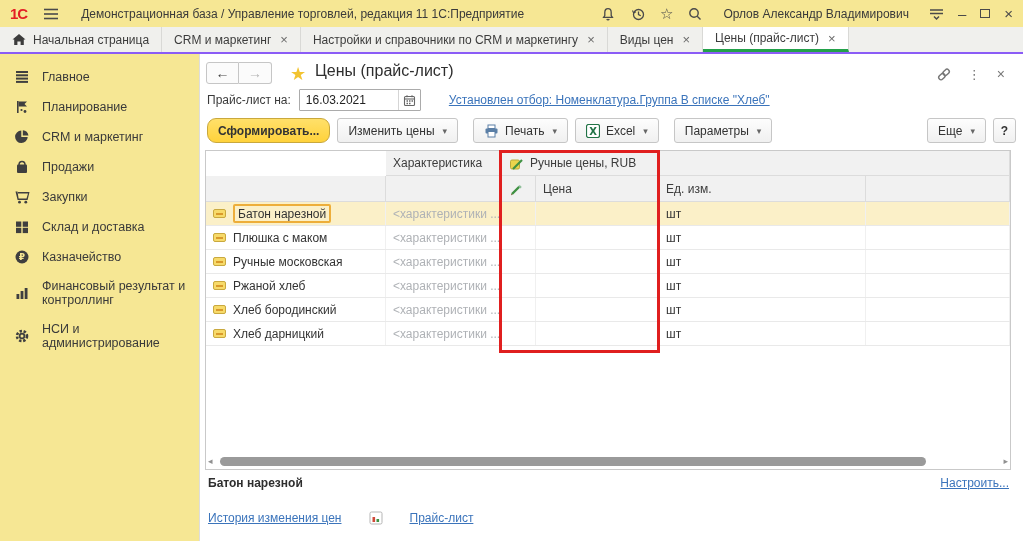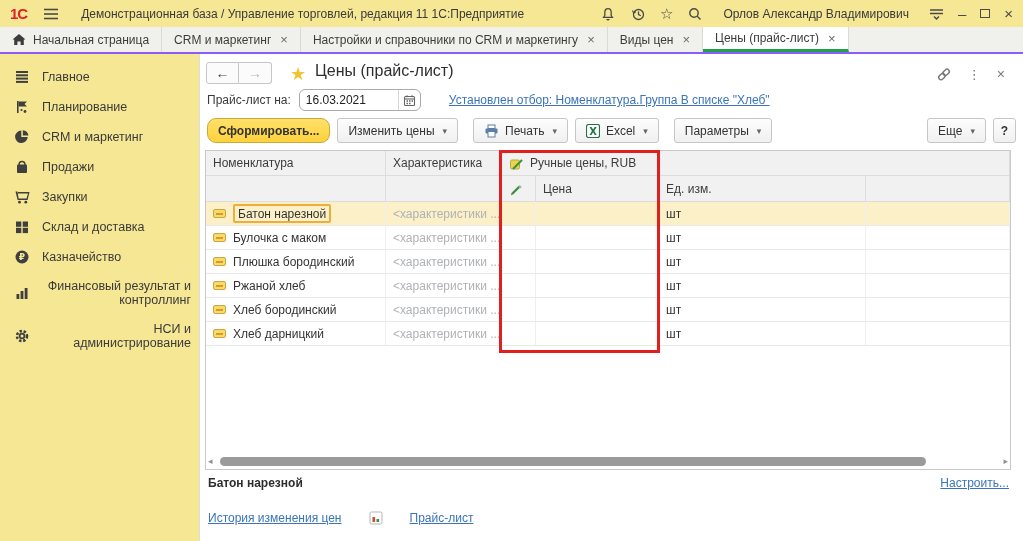--- a/index.html
+++ b/index.html
@@ -23,42 +23,42 @@
   
   .tabbar { position:absolute; left:0; top:27px; width:100%; height:27px; background:#F0F0ED;
             border-bottom:2px solid #8b5cf6; display:flex; align-items:stretch; }
   .tab { display:flex; align-items:center; gap:7px; padding:0 12px; border-right:1px solid #D9D9D6;
          color:#3C3C3C; cursor:pointer; white-space:nowrap; position:relative; }
   .tab .x { color:#6B6B6B; font-size:13px; margin-left:2px; cursor:pointer; }
   .tab.active { background:#FFFFFF; border-bottom:3px solid #23A14A; }
 
   
   .sidebar { position:absolute; left:0; top:54px; width:200px; bottom:0; background:#F6E794;
-             border-right:1px solid #DDD; padding-top:8px;text-align:right; }
+             border-right:1px solid #DDD; padding-top:8px; }
   .side-item { display:flex; align-items:center; gap:12px; padding:7px 8px 7px 14px; cursor:pointer;
                color:#3A3A3A; font-size:12.5px; line-height:1.15; }
   .side-item svg { flex:0 0 16px; }
 
   
   .content { position:absolute; left:200px; top:54px; right:0; bottom:0; background:#fff; }
 
   .nav-group { position:absolute; left:6px; top:8px; display:flex; }
   .nav-btn { width:33px; height:22px; border:1px solid #C6C6C6; background:#FBFBFB; display:flex;
              align-items:center; justify-content:center; font-size:14px; cursor:pointer; }
   .nav-btn.back { border-radius:3px 0 0 3px; color:#444; }
   .nav-btn.fwd  { border-radius:0 3px 3px 0; border-left:none; color:#B5B5B5; }
   .fav-star { position:absolute; left:90px; top:9px; color:#F2C330; font-size:18px; cursor:pointer; }
   .page-title { position:absolute; left:115px; top:8px; font-size:16px; color:#2E2E2E; }
   .panel-icons { position:absolute; right:18px; top:12px; display:flex; gap:16px; align-items:center; color:#777; }
   .panel-icons .dots { font-size:13px; letter-spacing:0; }
   .panel-icons .x { font-size:14px; }
 
   .filter-row { position:absolute; left:7px; top:35px; height:22px; display:flex; align-items:center; }
   .filter-label { color:#3A3A3A; margin-right:8px; }
-  .date-field { width:122px; height:22px; border:1px solid #ABABAB; border-radius:6px; display:flex;
+  .date-field { width:122px; height:22px; border:1px solid #ABABAB; border-radius:1px; display:flex;
                 align-items:center; background:#fff; }
   .date-text { flex:1; padding:0 6px; color:#222; }
   .date-btn { width:22px; height:100%; border-left:1px solid #D5D5D5; display:flex; align-items:center;
               justify-content:center; cursor:pointer; }
   .link { color:#3B74BB; text-decoration:underline; cursor:pointer; }
   .filter-link { margin-left:28px; }
 
   .toolbar { position:absolute; left:7px; top:64px; right:7px; height:25px; display:flex; align-items:center; }
   .btn { height:25px; border:1px solid #C6C6C6; border-radius:3px; background:linear-gradient(#FDFDFD,#F0F0F0);
          display:flex; align-items:center; justify-content:center; gap:6px; padding:0 10px; color:#333;
@@ -328,23 +328,20 @@
       <span class="gap gap-lg"></span>
       <button class="btn dd">Параметры</button>
       <span class="tb-spacer"></span>
       <button class="btn dd">Еще</button>
       <span class="gap"></span>
       <button class="btn help">?</button>
     </div>
 
     <div class="table-panel">
       <div class="thead">
-        <div class="th" style="grid-column:1;grid-row:1">
-            <span>Номенклатура</span>
-          </div>
         <div class="th" style="grid-column:2;grid-row:1">
             <span>Характеристика</span>
           </div>
         <div class="th" style="grid-column:3/5;grid-row:1">
           <svg width="15" height="15" viewBox="0 0 15 15">
               <rect x="1.5" y="4" width="9" height="9" rx="1.5" fill="#EBD44C" stroke="#B9A93C"></rect>
               <line x1="4" y1="13" x2="13" y2="4" stroke="#3F9142" stroke-width="2.2"></line>
             </svg>
           <span>Ручные цены, RUB</span>
         </div>
@@ -376,32 +373,32 @@
           </div>
         <div class="td muted">&lt;характеристики ...</div>
         <div class="td"></div>
         <div class="td"></div>
         <div class="td">шт</div>
         <div class="td"></div>
       </div>
       <div class="tr grid-row">
         <div class="td">
             <span class="item-ic"></span>
-            <span>Булочка с маком</span>
+            <span>Плюшка с маком</span>
           </div>
         <div class="td muted">&lt;характеристики ...</div>
         <div class="td"></div>
         <div class="td"></div>
         <div class="td">шт</div>
         <div class="td"></div>
       </div>
       <div class="tr grid-row">
         <div class="td">
             <span class="item-ic"></span>
-            <span>Плюшка бородинский</span>
+            <span>Ручные московская</span>
           </div>
         <div class="td muted">&lt;характеристики ...</div>
         <div class="td"></div>
         <div class="td"></div>
         <div class="td">шт</div>
         <div class="td"></div>
       </div>
       <div class="tr grid-row">
         <div class="td">
             <span class="item-ic"></span>

